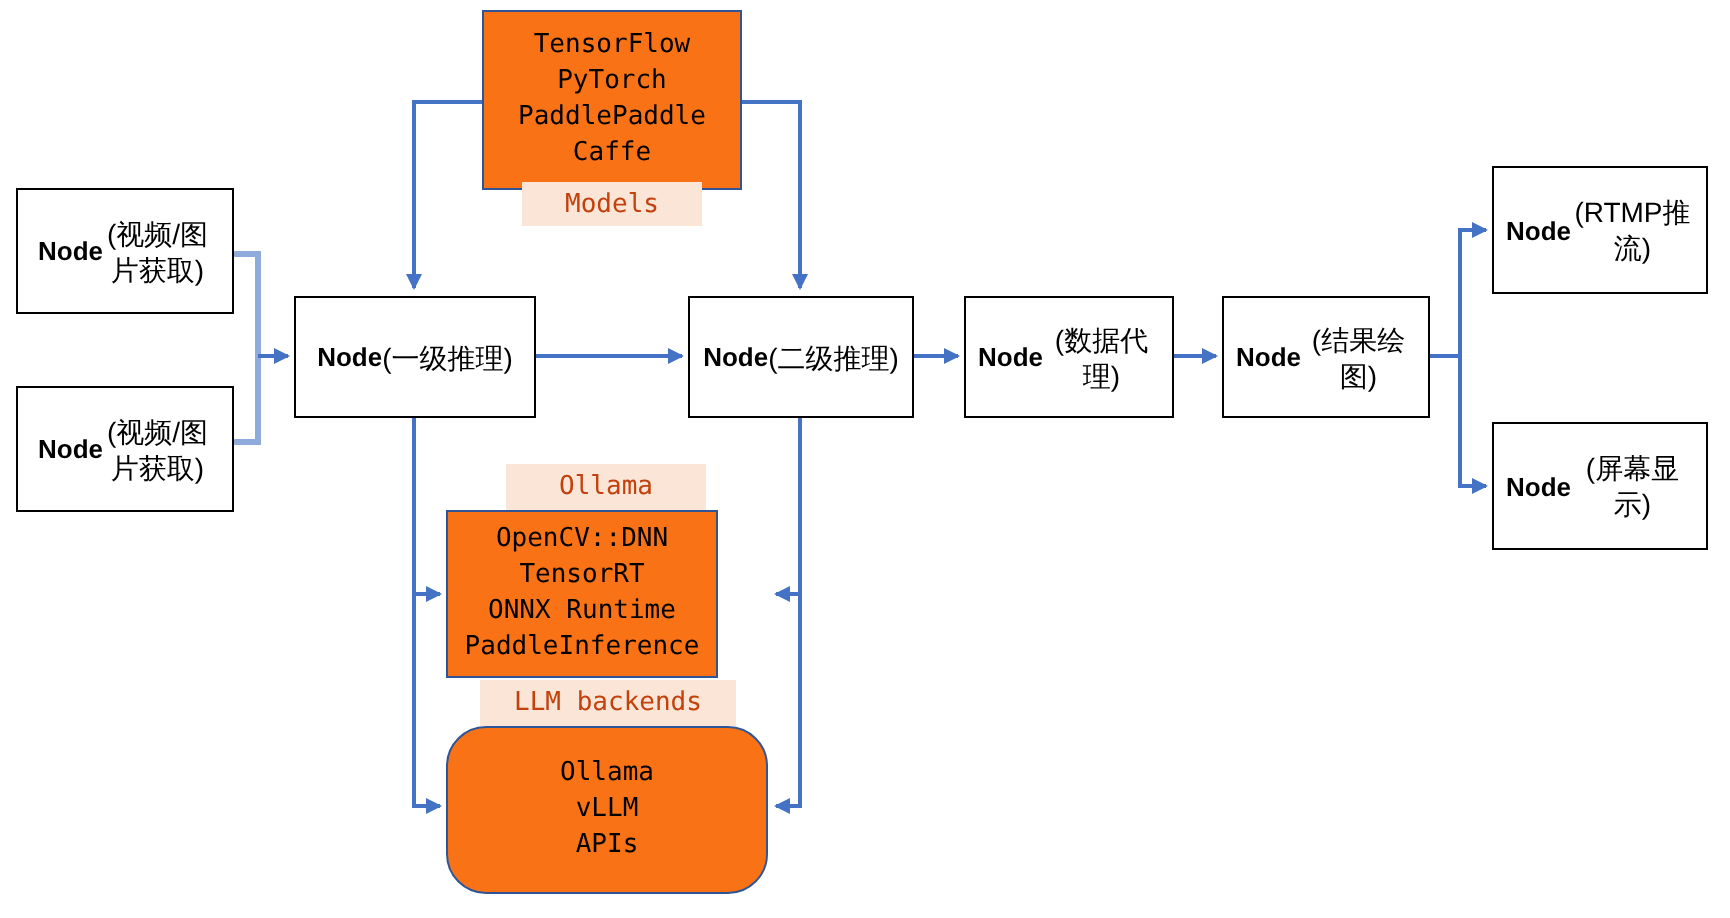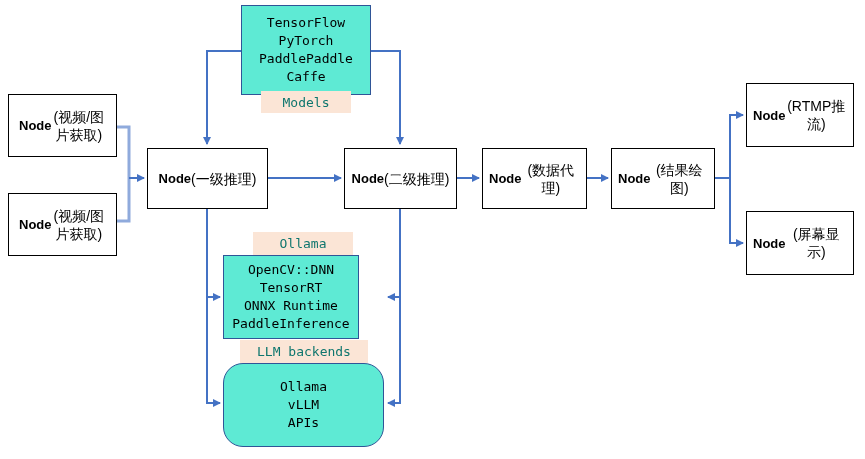--- a/index.html
+++ b/index.html
@@ -14,28 +14,28 @@
   .node {
     position:absolute; background:#ffffff; border:1.5px solid #000000;
     display:flex; flex-direction:row; align-items:center; justify-content:center;
     text-align:center; z-index:1; box-sizing:border-box; padding:0 6px;
   }
   .node.narrow { padding:0 10px; }
   .node-title { font-weight:bold; font-size:13px; line-height:17px; color:#000; }
   .node-sub   { font-size:14px; line-height:18px; color:#000; }
 
   .fw-box {
-    position:absolute; background:#5eead4; border:1.5px solid #2f5597;
+    position:absolute; background:#f97316; border:1.5px solid #2f5597;
     display:flex; flex-direction:column; align-items:center; justify-content:center;
     font-family:"DejaVu Sans Mono", monospace; font-size:13px; line-height:18px;
     color:#000; text-align:center; z-index:1; box-sizing:border-box;
   }
   .tag {
     position:absolute; background:#fbe5d6;
-    font-family:"DejaVu Sans Mono", monospace; font-size:13px; color:#0f766e;
+    font-family:"DejaVu Sans Mono", monospace; font-size:13px; color:#c2410c;
     display:flex; align-items:center; justify-content:center; z-index:3;
     box-sizing:border-box;
     text-align:center;
   }
 
   
   #box-models  { left:241px; top:5px;   width:130px; height:90px; }
   #tag-models  { left:261px; top:91px;  width:90px;  height:22px; }
   #node-capture-1 { left:8px;   top:94px;  width:109px; height:63px; }
   #node-capture-2 { left:8px;   top:193px; width:109px; height:63px; }

